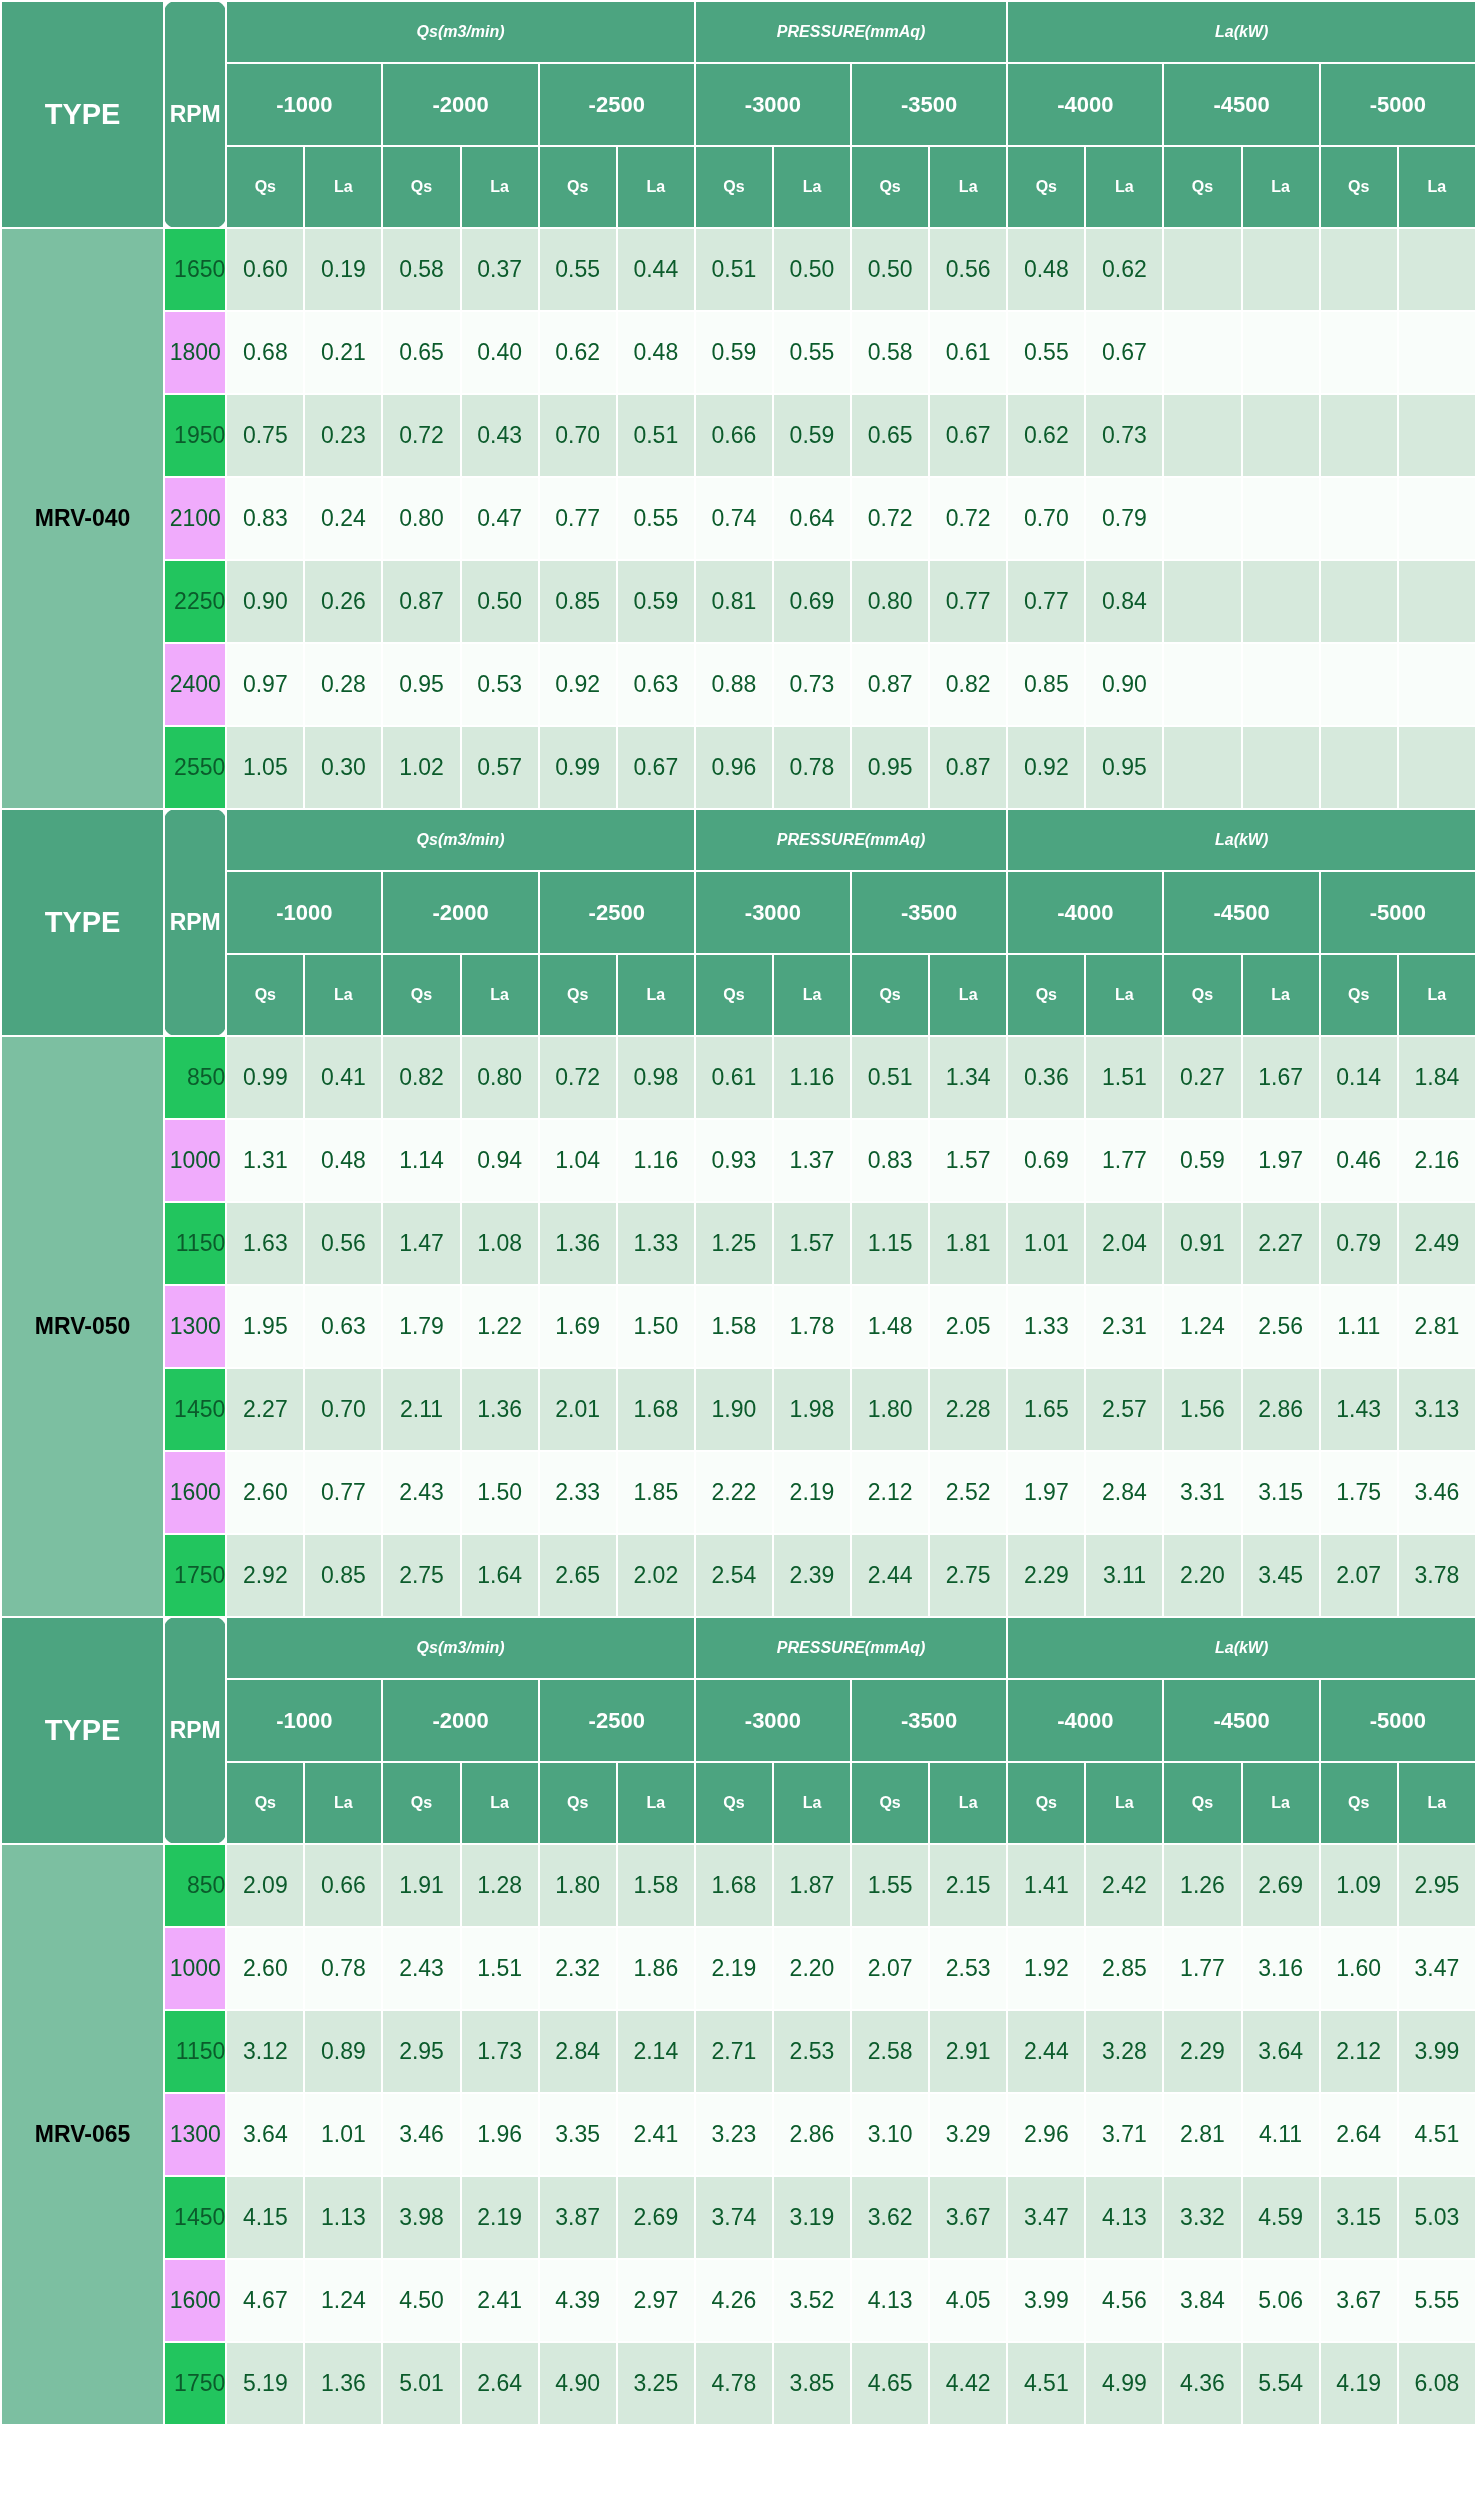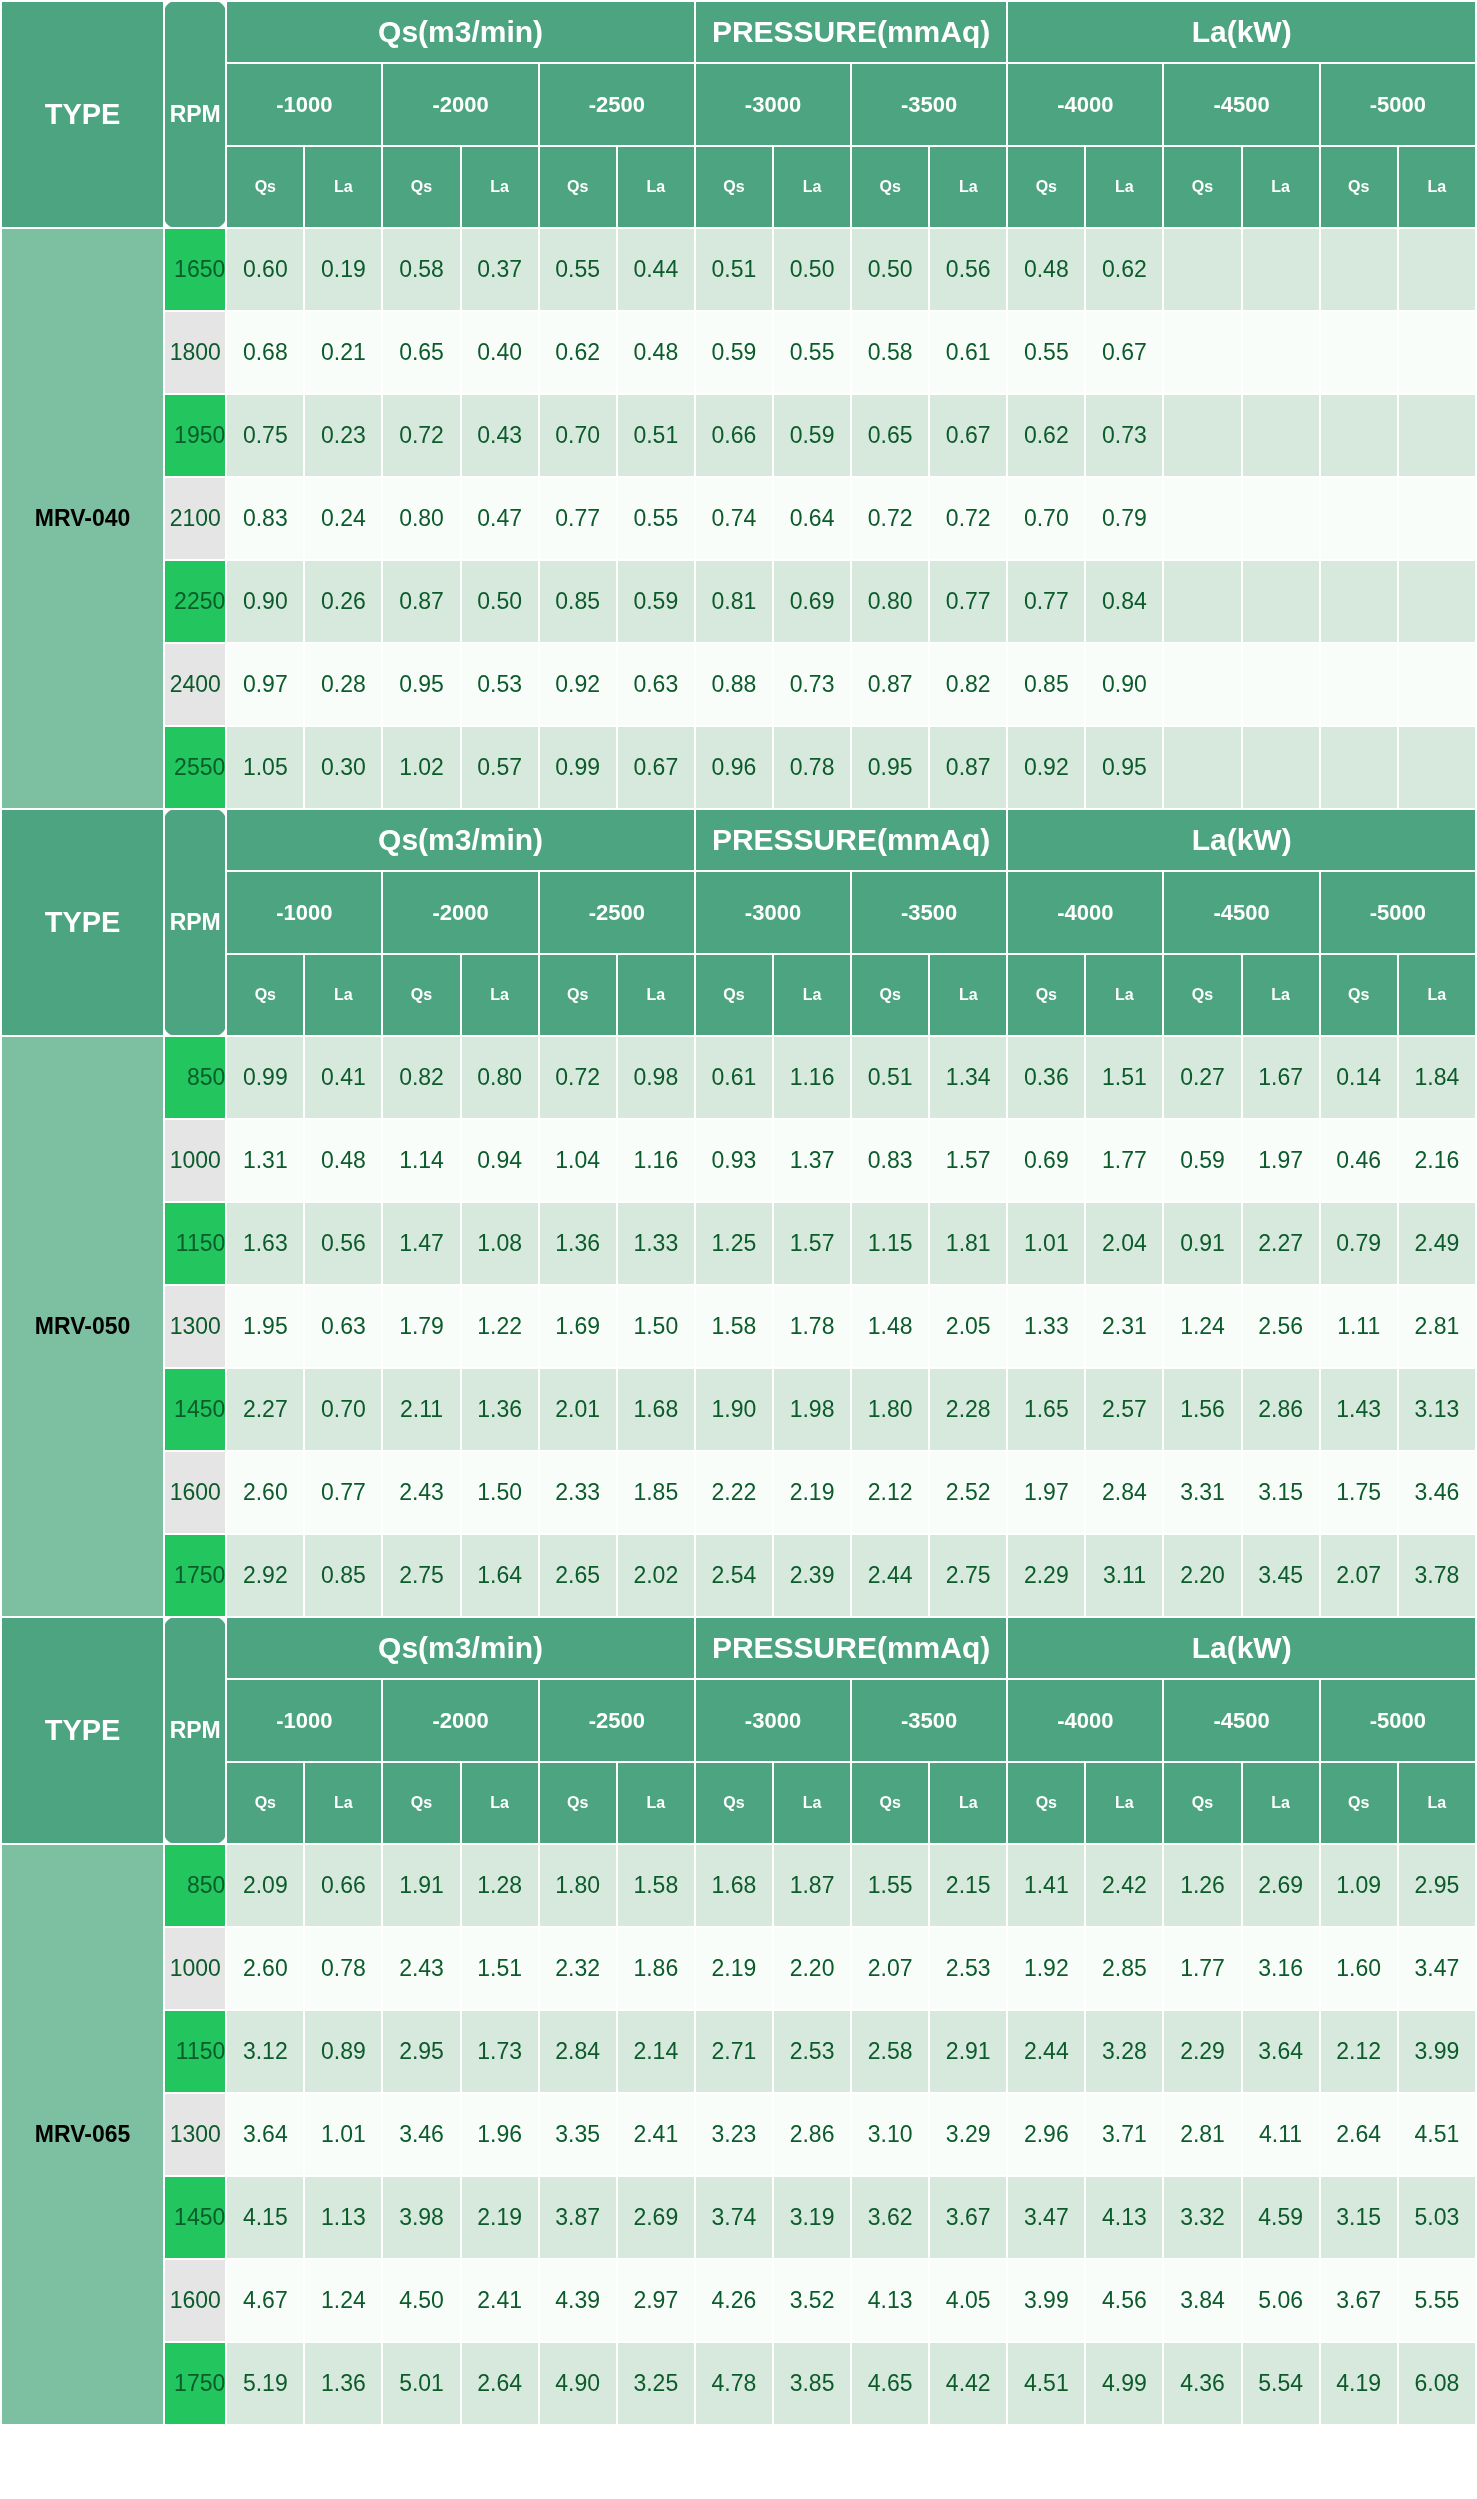--- a/index.html
+++ b/index.html
@@ -27,22 +27,23 @@
     white-space: nowrap;
   }
 
   
   .hdr {
     background: #4CA480;
     color: #ffffff;
     font-weight: bold;
   }
   .hdr-group {
-    font-size: 30px;
+    font-size: 16px;
     height: 60px;
+    font-style: italic;
   }
   .hdr-press {
     font-size: 22px;
     height: 81px;
   }
   .hdr-sub {
     font-size: 16px;
     height: 80px;
   }
   .hdr-type {
@@ -68,21 +69,21 @@
     height: 81px;
   }
   .row-a .data { background: #D6E9DC; }
   .row-b .data { background: #F9FDFA; }
 
   .rpm {
     font-size: 23px;
     color: #0B5B2B;
   }
   .row-a .rpm { background: #22c55e; text-align: right; }
-  .row-b .rpm { background: #e5e5e5; margin-top: 40px; }
+  .row-b .rpm { background: #f0abfc; margin-top: 40px; }
 
   
   col.c-type { width: 163px; }
   col.c-rpm  { width: 62px; }
   col.c-val  { width: 78px; }
 </style>
 </head>
 <body>
 
 <table class="spec">

